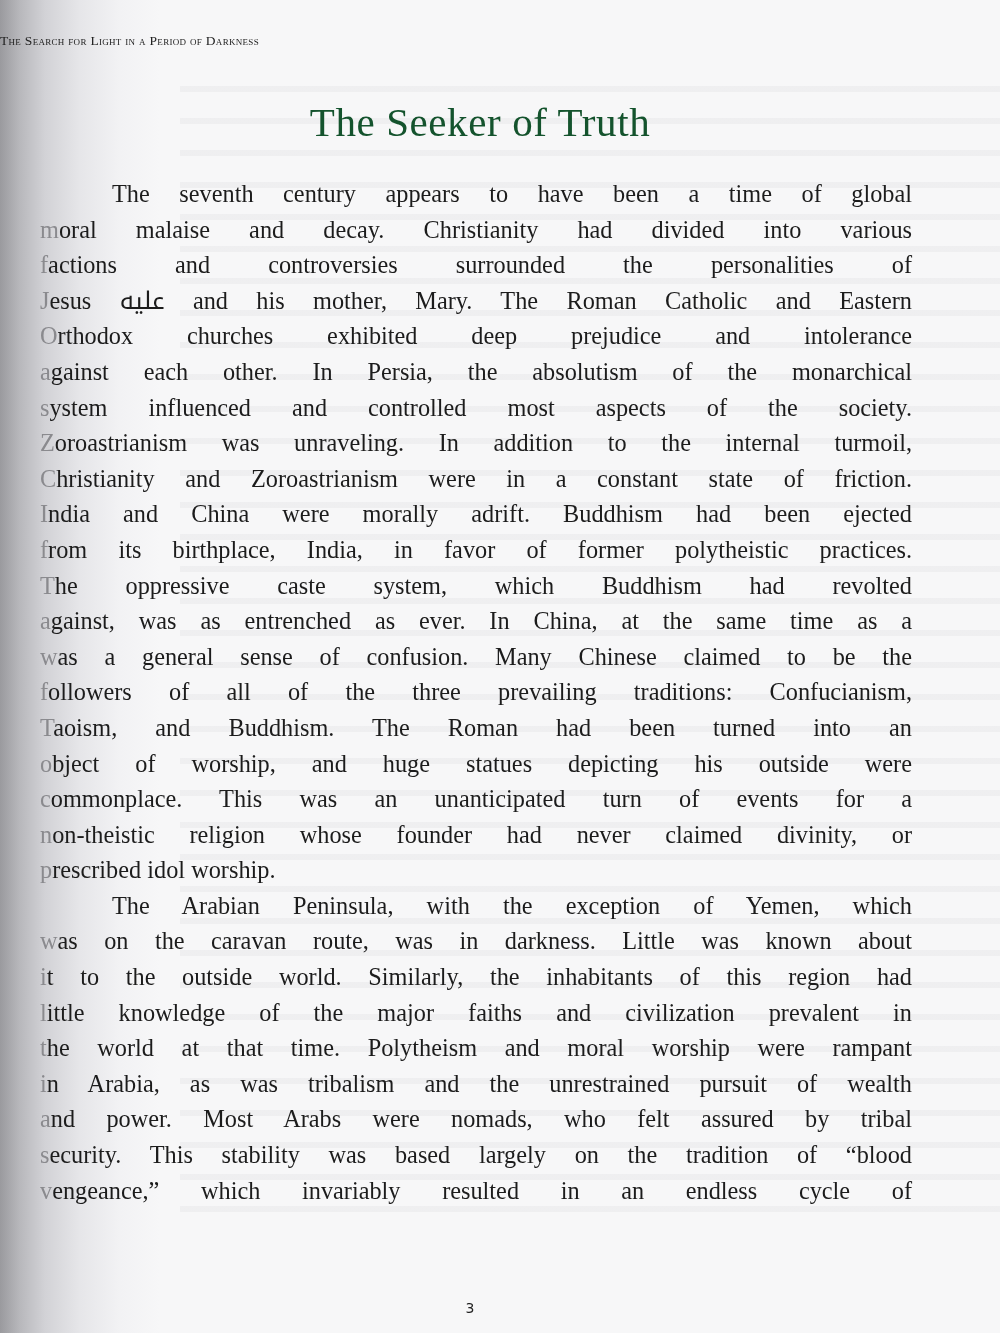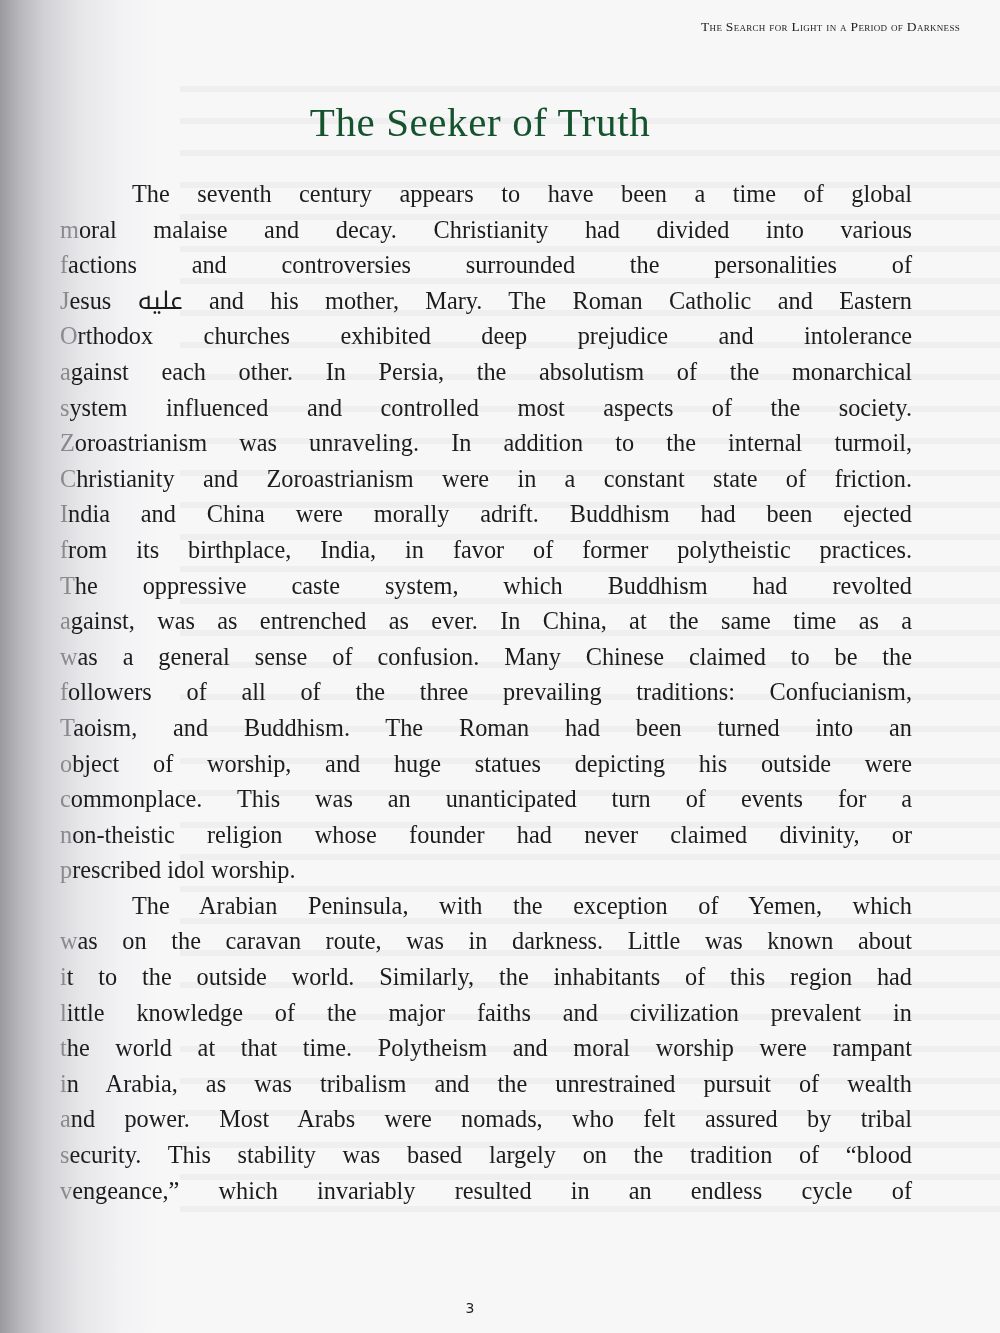--- a/index.html
+++ b/index.html
@@ -11,35 +11,35 @@
     }
     .gutter {
       position: absolute; left: 0; top: 0; bottom: 0; width: 160px;
       background: linear-gradient(to right, #9a9a9e 0px, #b8b8bc 20px, #d2d2d6 45px, #e6e6e9 80px, #f2f2f4 120px, rgba(247,247,248,0) 160px);
     }
     .bleed {
       position: absolute; left: 180px; right: 0; top: 60px; bottom: 120px;
       background: repeating-linear-gradient(to bottom, transparent 0px, transparent 26px, rgba(180,180,185,0.12) 26px, rgba(180,180,185,0.12) 32px);
     }
     .running-head {
-      position: absolute; top: 19px; left: 0; width: 960px; text-align: right;
+      position: absolute; top: 33px; left: 0; width: 960px; text-align: left;
       font-size: 13.5px; letter-spacing: 0.3px; font-variant: small-caps;
       color: #222;
     }
     .chapter-title {
       position: absolute; top: 98px; left: 0; width: 960px; text-align: center;
       font-size: 41px; letter-spacing: 0.6px; color: #14532d; margin: 0; font-weight: normal;
     }
     .body-text {
       position: absolute; left: 40px; top: 176px; width: 872px;
     }
     .line {
       display: block; height: 35.6px; line-height: 35.6px;
       font-size: 24.3px; text-align: justify; text-align-last: justify;
-      white-space: nowrap; overflow: visible; margin-left: 20px;
+      white-space: nowrap; overflow: visible;
     }
     .line.last { text-align-last: left; }
     .line.indent { padding-left: 72px; }
     .line.fade::first-letter { color: #8a8a8e; }
     .page-number {
       position: absolute; top: 1300px; left: 0; width: 940px; text-align: center;
       font-family: "DejaVu Sans", sans-serif; font-size: 14px; color: #222;
     }
   </style>
 </head>

